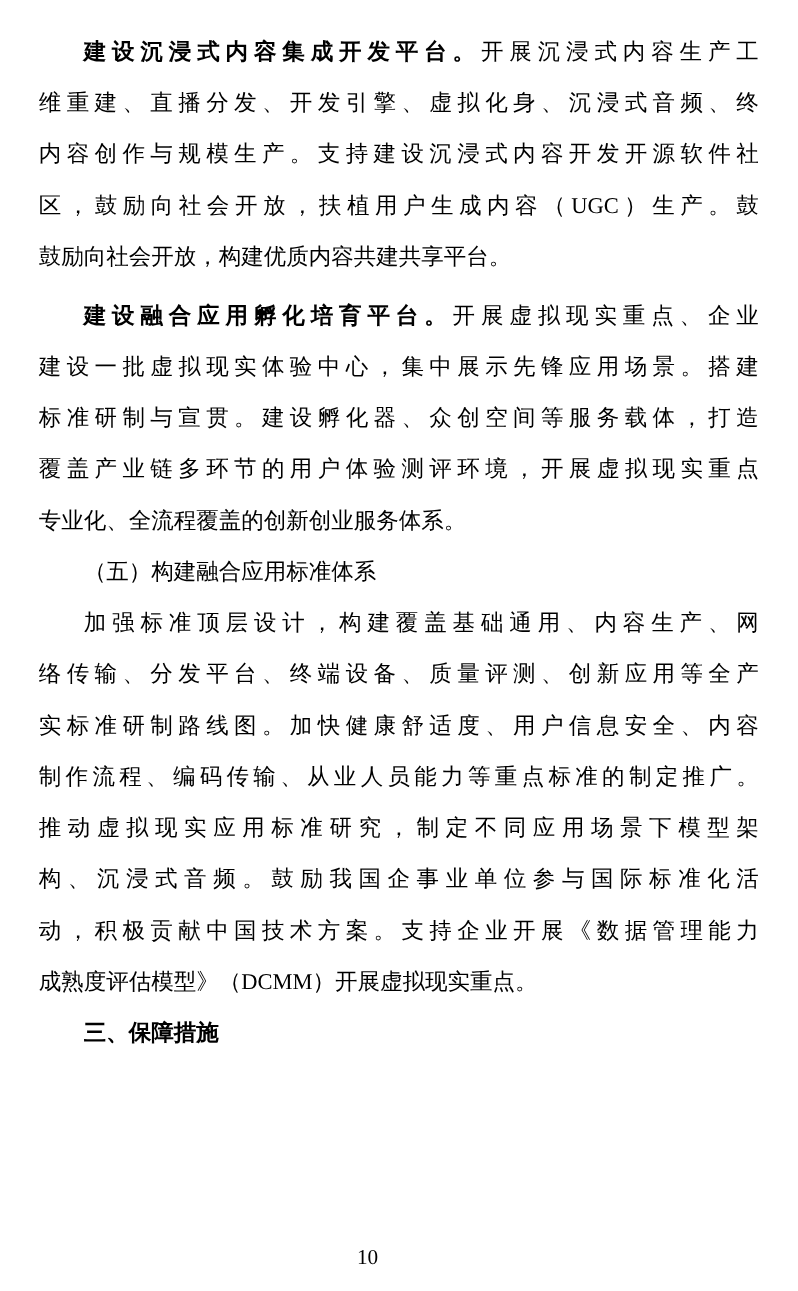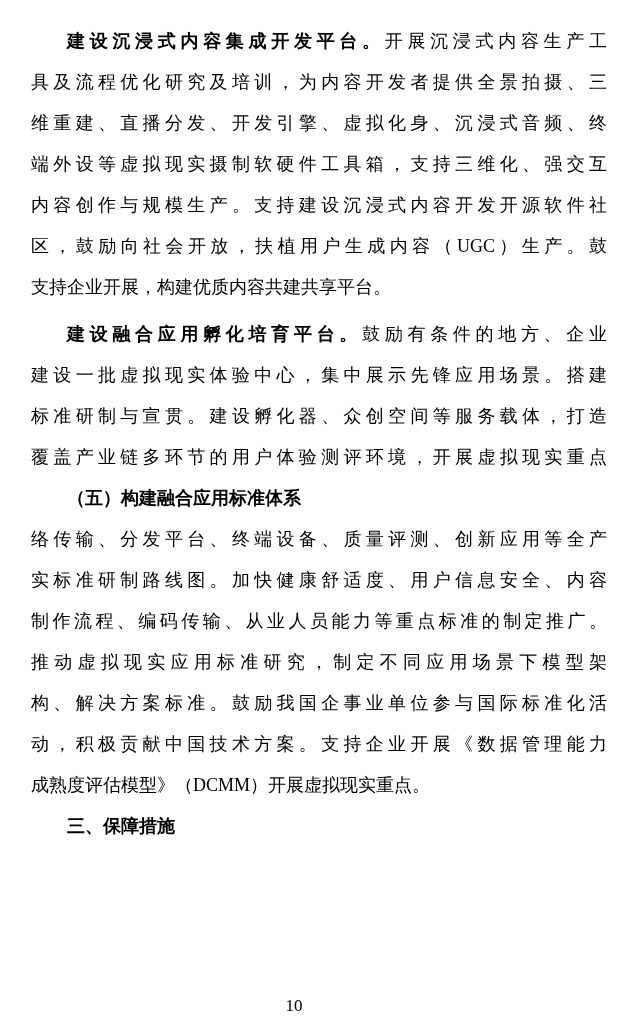--- a/index.html
+++ b/index.html
@@ -28,21 +28,21 @@
     overflow: hidden;
     text-align: justify;
     text-align-last: justify;
     text-justify: inter-character;
   }
   .indent { text-indent: 2em; }
   .end { text-align-last: left; }
   .gap { margin-top: 6px; }
   .lead { font-weight: 700; }
   .h-serif {
-    font-weight: 700;
+    font-weight: 400;
     text-align-last: left;
   }
   .h-sans {
     font-weight: 700;
     text-align-last: left;
     font-family: "Liberation Sans", "DejaVu Sans", sans-serif;
   }
   .pagenum {
     position: absolute;
     top: 995px;
@@ -53,39 +53,39 @@
     line-height: 22px;
     font-family: "Liberation Serif", "DejaVu Serif", serif;
   }
 </style>
 </head>
 <body>
 
 <div class="doc">
 
   <div class="line indent"><span class="lead">建设沉浸式内容集成开发平台。</span><span>开展沉浸式内容生产工</span></div>
-  <div class="line">具及流程优化研究及培训，为内容开发者提供全景拍摄、三</div>
   <div class="line">维重建、直播分发、开发引擎、虚拟化身、沉浸式音频、终</div>
-  <div class="line">端外设等虚拟现实摄制软硬件工具箱，支持三维化、强交互</div>
   <div class="line">内容创作与规模生产。支持建设沉浸式内容开发开源软件社</div>
   <div class="line">区，鼓励向社会开放，扶植用户生成内容（UGC）生产。鼓</div>
-  <div class="line end">支持企业开展，构建优质内容共建共享平台。</div>
+  <div class="line end">鼓励向社会开放，构建优质内容共建共享平台。</div>
 
-  <div class="line indent gap"><span class="lead">建设融合应用孵化培育平台。</span><span>鼓励有条件的地方、企业</span></div>
+  <div class="line indent gap"><span class="lead">建设融合应用孵化培育平台。</span><span>开展虚拟现实重点、企业</span></div>
   <div class="line">建设一批虚拟现实体验中心，集中展示先锋应用场景。搭建</div>
   <div class="line">标准研制与宣贯。建设孵化器、众创空间等服务载体，打造</div>
   <div class="line">覆盖产业链多环节的用户体验测评环境，开展虚拟现实重点</div>
+  <div class="line end">专业化、全流程覆盖的创新创业服务体系。</div>
 
   <div class="line indent h-serif">（五）构建融合应用标准体系</div>
 
+  <div class="line indent">加强标准顶层设计，构建覆盖基础通用、内容生产、网</div>
   <div class="line">络传输、分发平台、终端设备、质量评测、创新应用等全产</div>
   <div class="line">实标准研制路线图。加快健康舒适度、用户信息安全、内容</div>
   <div class="line">制作流程、编码传输、从业人员能力等重点标准的制定推广。</div>
   <div class="line">推动虚拟现实应用标准研究，制定不同应用场景下模型架</div>
-  <div class="line">构、解决方案标准。鼓励我国企事业单位参与国际标准化活</div>
+  <div class="line">构、沉浸式音频。鼓励我国企事业单位参与国际标准化活</div>
   <div class="line">动，积极贡献中国技术方案。支持企业开展《数据管理能力</div>
   <div class="line end">成熟度评估模型》（DCMM）开展虚拟现实重点。</div>
 
   <div class="line indent h-sans">三、保障措施</div>
 
 </div>
 
 <div class="pagenum">10</div>
 
 </body></html>

